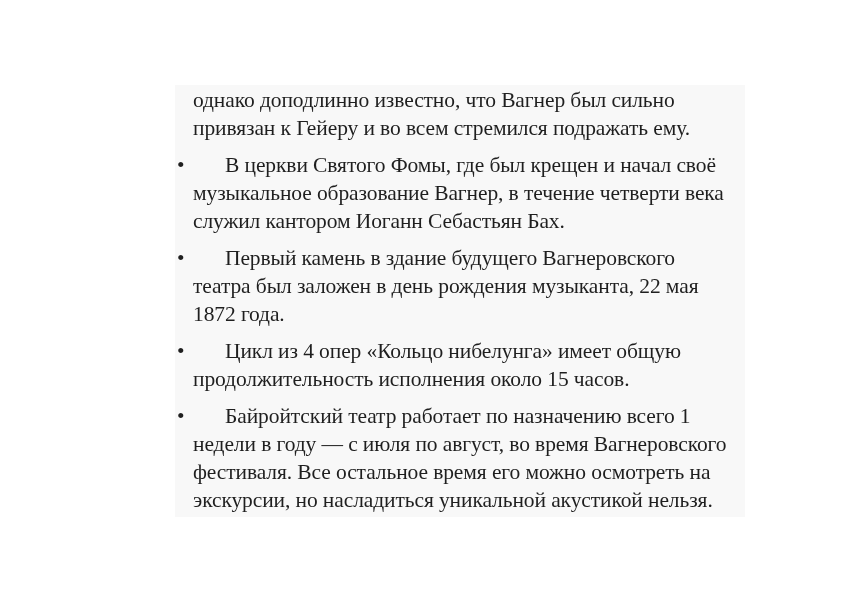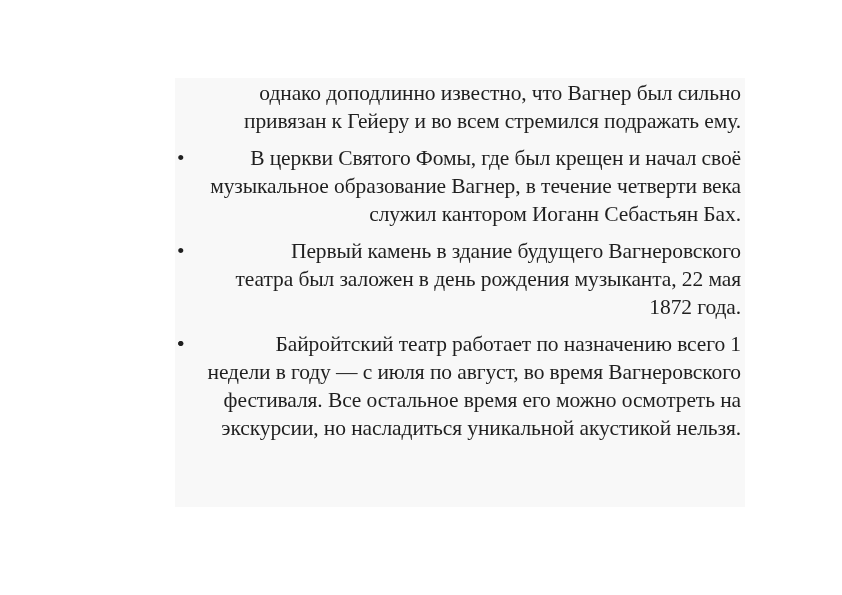--- a/index.html
+++ b/index.html
@@ -10,27 +10,26 @@
     width: 842px;
     height: 595px;
     background: #ffffff;
     font-family: "Liberation Serif", "DejaVu Serif", serif;
     position: relative;
     overflow: hidden;
   }
   .content-block {
     position: absolute;
     left: 175px;
-    top: 78px;
+    top: 85px;
     width: 570px;
     min-height: 429px;
     background: #f8f8f8;
     box-sizing: border-box;
     padding: 1px 4px 3px 0;
-    text-align: right;
   }
   .para {
     margin: 0 0 9px 0;
     padding-left: 18px;
     font-size: 21.5px;
     line-height: 28px;
     color: #1f1f1f;
     letter-spacing: -0.1px;
   }
   .para:last-child {
@@ -72,20 +71,22 @@
 
   <div class="para bullet-item">
     <span class="bullet-marker">•</span>
     <span class="para-text">Первый камень в здание будущего Вагнеровского
 театра был заложен в день рождения музыканта, 22 мая
 1872 года.</span>
   </div>
 
   <div class="para bullet-item">
     <span class="bullet-marker">•</span>
+    <span class="para-text">Цикл из 4 опер «Кольцо нибелунга» имеет общую
+продолжительность исполнения около 15 часов.</span>
   </div>
 
   <div class="para bullet-item">
     <span class="bullet-marker">•</span>
     <span class="para-text">Байройтский театр работает по назначению всего 1
 недели в году — с июля по август, во время Вагнеровского
 фестиваля. Все остальное время его можно осмотреть на
 экскурсии, но насладиться уникальной акустикой нельзя.</span>
   </div>
 

